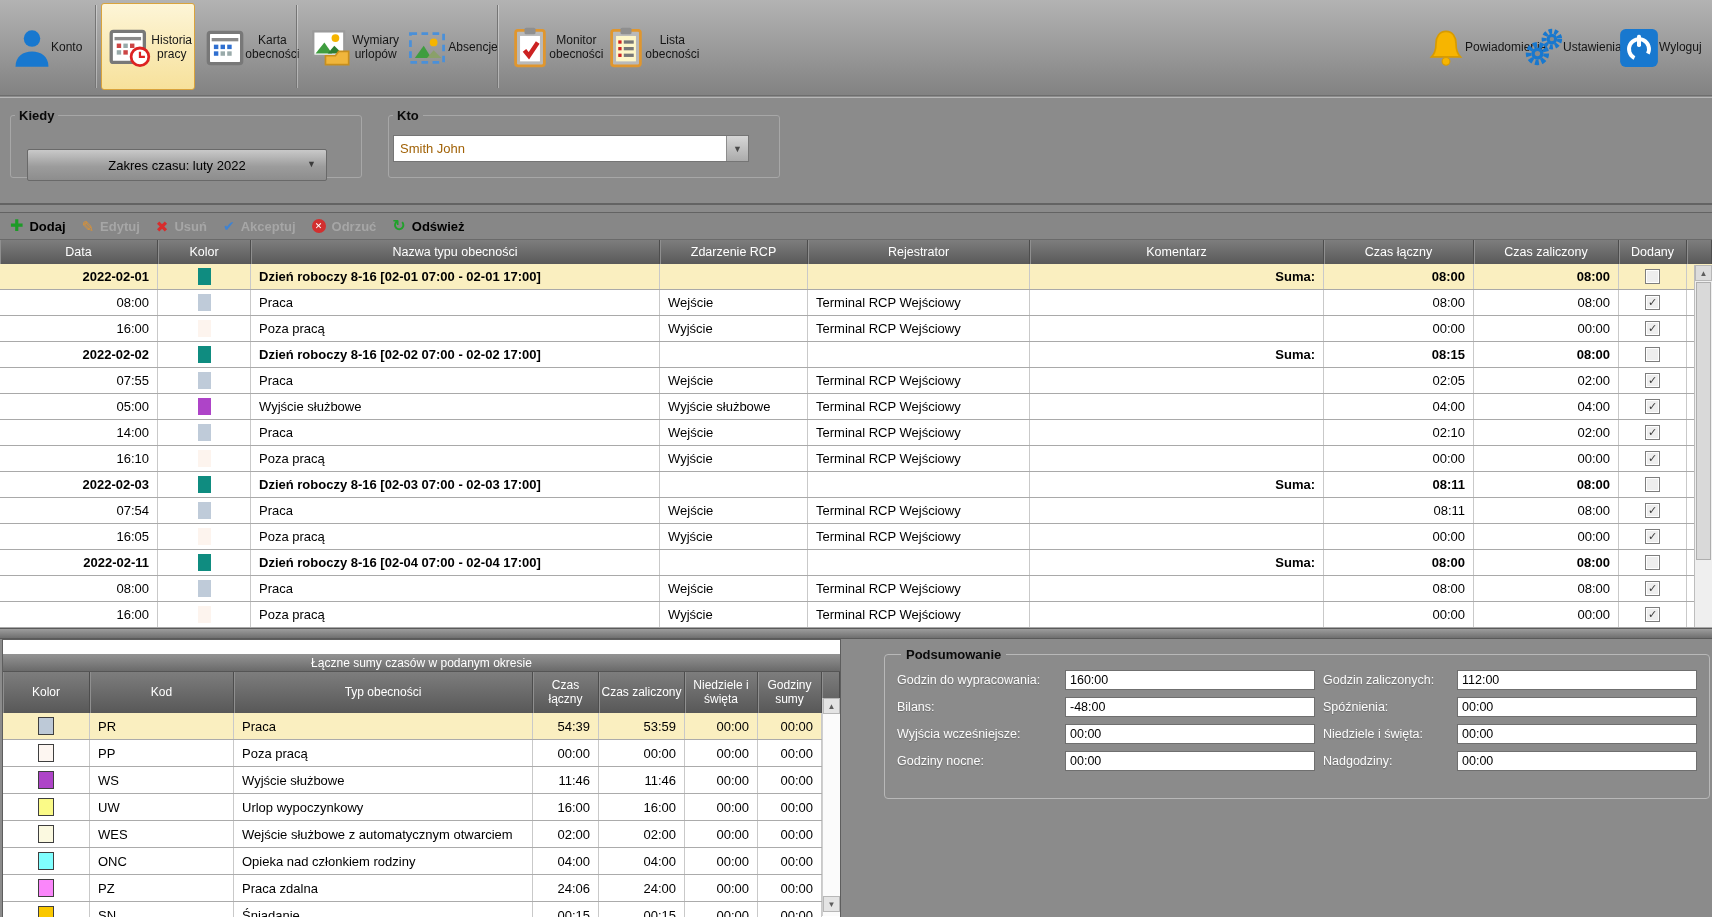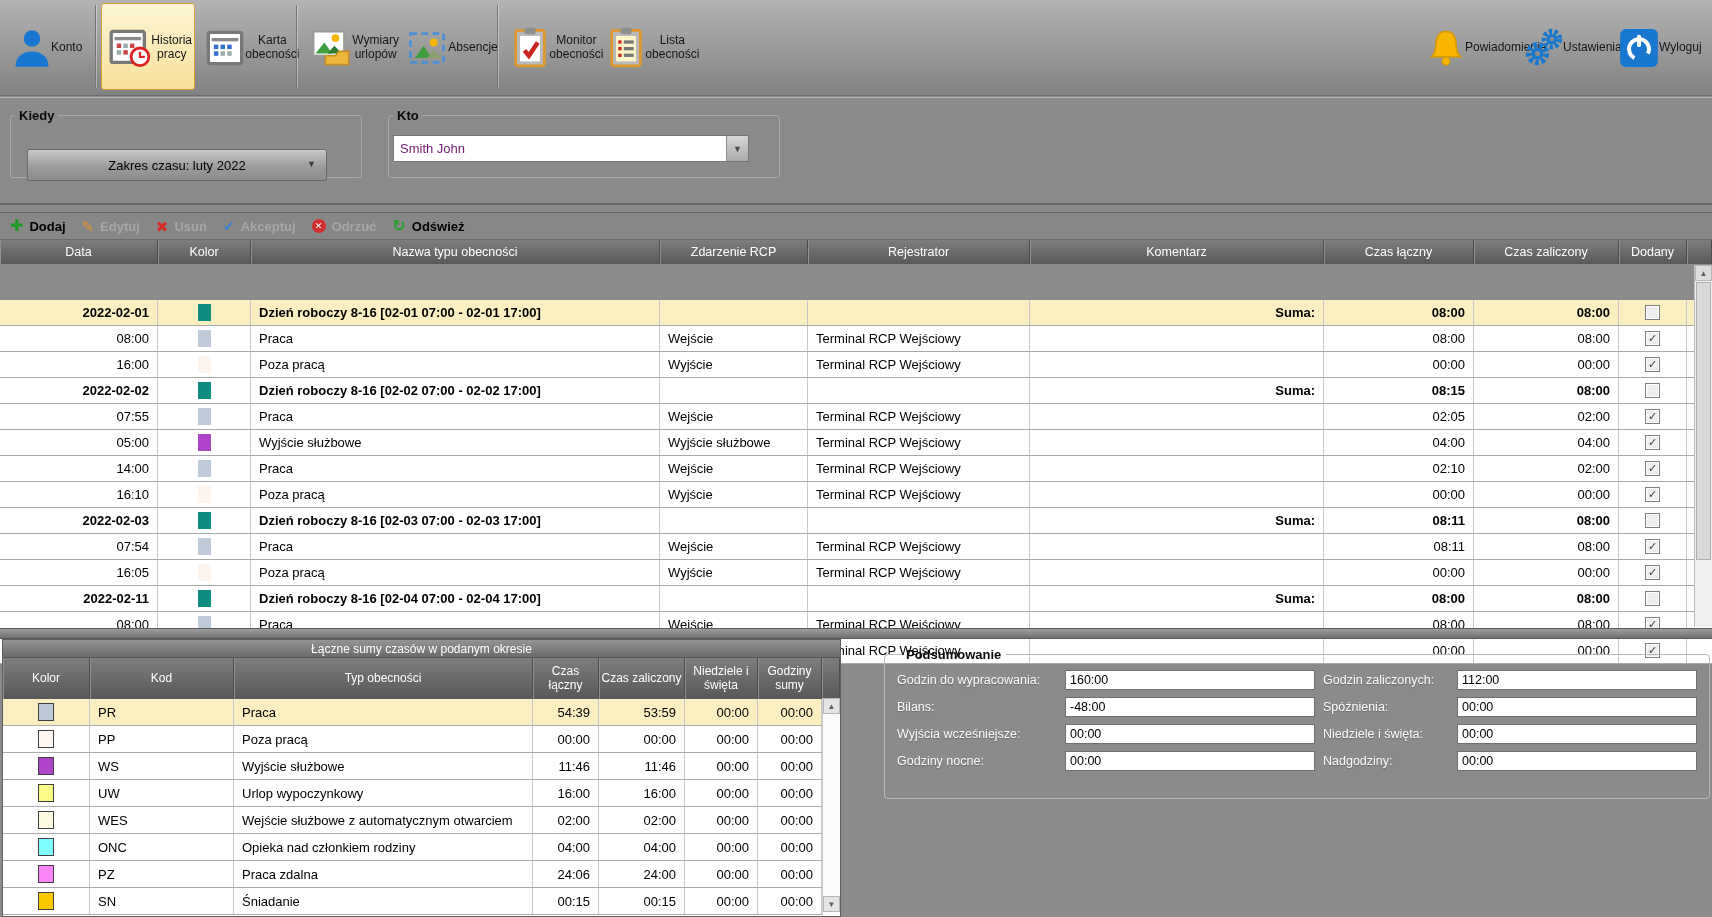--- a/index.html
+++ b/index.html
@@ -23,21 +23,21 @@
   #filters{position:absolute;top:97px;left:0;right:0;height:106px;background:#8b8b8b;border-top:1px solid #b7b7b7;}
   fieldset.grp{position:absolute;top:10px;height:70px;margin:0;border:1px solid #a7a7a7;border-radius:3px;padding:4px 4px;box-sizing:border-box;}
   fieldset.grp legend{font-size:13px;font-weight:bold;color:#0a0a0a;padding:0 4px;}
   #grp-kiedy{left:10px;width:352px;}
   #grp-kto{left:388px;width:392px;}
   #zakres-btn{position:relative;margin:22px 12px 0;width:300px;height:32px;
     background:linear-gradient(#c9c9c9,#9c9c9c 55%,#8d8d8d);border:1px solid #696969;border-radius:2px;
     font-size:13px;font-family:inherit;color:#000;display:flex;align-items:center;justify-content:center;cursor:default;}
   #zakres-btn .arr{position:absolute;right:10px;top:9px;font-size:9px;color:#3c3c3c;}
   #kto-combo{position:relative;margin:8px 0 0;width:356px;height:27px;background:#fff;border:1px solid #757575;display:flex;box-sizing:border-box;}
-  #kto-input{flex:1;border:none;outline:none;font-size:13px;font-family:inherit;padding:0 6px;background:#fff;color:#701a75;}
+  #kto-input{flex:1;border:none;outline:none;font-size:13px;font-family:inherit;padding:0 6px;background:#fff;color:#a16207;}
   #kto-drop{width:21px;background:linear-gradient(#d6d6d6,#ababab);border-left:1px solid #8d8d8d;display:flex;align-items:center;justify-content:center;font-size:9px;color:#4a4a4a;}
   
   #region-divider{position:absolute;top:203px;left:0;right:0;height:10px;background:#8b8b8b;
     border-top:2px solid #636363;border-bottom:1px solid #636363;box-sizing:border-box;}
   #toolbar{position:absolute;top:213px;left:0;right:0;height:27px;background:#878787;
     border-bottom:1px solid #6a6a6a;display:flex;align-items:center;padding-left:4px;box-sizing:border-box;}
   .action{display:flex;align-items:center;gap:6px;font-weight:bold;font-size:13px;color:#000;
     background:transparent;border:none;padding:2px 10px 2px 6px;font-family:inherit;cursor:default;}
   .action.disabled{color:#a6a6a6;}
   .ic{font-size:14px;line-height:1;}
@@ -49,40 +49,40 @@
     align-items:center;justify-content:center;font-size:9px;font-weight:bold;}
   .ic-ref{color:#21a12b;font-size:16px;font-weight:bold;}
   
   #grid{position:absolute;top:240px;left:0;width:1712px;}
   .g-header{display:grid;grid-template-columns:158px 93px 409px 148px 222px 294px 150px 145px 68px 25px;
     height:24px;background:linear-gradient(#7d7d7d,#595959);color:#fff;font-size:12.5px;}
   .g-header .hc{display:flex;align-items:center;justify-content:center;border-right:1px solid #4d4d4d;
     box-shadow:inset 1px 0 0 #8f8f8f;overflow:hidden;white-space:nowrap;}
   .g-row{display:grid;grid-template-columns:158px 93px 409px 148px 222px 294px 150px 145px 68px;
     height:26px;background:#fff;border-bottom:1px solid #a9a9a9;font-size:13px;box-sizing:border-box;}
-  .g-row.selected{background:#faefc0;margin-top:36px;}
+  .g-row.selected{background:#faefc0;}
   .cell{display:flex;align-items:center;padding:0 8px;border-right:1px solid #c9c9c9;
     overflow:hidden;white-space:nowrap;box-sizing:border-box;}
   .cell.r{justify-content:flex-end;}
   .cell.c{justify-content:center;}
   .b{font-weight:bold;}
   .swatch{width:13px;height:17px;display:inline-block;}
   .chk{width:13px;height:13px;border:1px solid #7e7e7e;background:#eee;box-shadow:inset 0 0 0 1px #fff;
     display:inline-flex;align-items:center;justify-content:center;font-size:11px;color:#3a3a3a;font-weight:bold;line-height:1;}
   #vscroll{position:absolute;right:0;top:265px;width:18px;height:362px;background:#efefef;border-left:1px solid #bdbdbd;box-sizing:border-box;}
   .sb-btn{height:16px;display:flex;align-items:center;justify-content:center;font-size:8px;color:#5d5d5d;
     background:#dcdcdc;border:1px solid #b7b7b7;box-sizing:border-box;}
   #vthumb{position:absolute;top:17px;left:1px;right:1px;height:278px;background:#d9d9d9;border:1px solid #aeaeae;box-sizing:border-box;}
   
   #splitter{position:absolute;top:628px;left:0;right:0;height:11px;
     background:linear-gradient(#9d9d9d,#6f6f6f);border-top:1px solid #5a5a5a;border-bottom:1px solid #5a5a5a;box-sizing:border-box;}
   
   #sums{position:absolute;left:2px;top:639px;width:839px;bottom:0;background:#fff;border:1px solid #5e5e5e;box-sizing:border-box;}
   #sums-title{height:17px;background:linear-gradient(#949494,#6a6a6a);color:#fff;font-size:12px;
-    display:flex;align-items:center;justify-content:center;border-bottom:1px solid #555;}
+    display:flex;align-items:center;justify-content:center;border-bottom:1px solid #555;margin-top:14px;}
   .s-header{display:grid;grid-template-columns:87px 144px 299px 66px 86px 73px 64px 18px;height:41px;
     background:linear-gradient(#7d7d7d,#585858);color:#fff;font-size:12px;line-height:1.15;}
   .s-header .hc{display:flex;align-items:center;justify-content:center;text-align:center;
     border-right:1px solid #4d4d4d;box-shadow:inset 1px 0 0 #8f8f8f;padding:0 2px;box-sizing:border-box;}
   .s-row{display:grid;grid-template-columns:87px 144px 299px 66px 86px 73px 64px;height:27px;
     background:#fff;border-bottom:1px solid #ababab;font-size:13px;box-sizing:border-box;}
   .s-row.selected{background:#faefc0;}
   .swatch2{width:16px;height:18px;display:inline-block;border:1px solid #3f3f3f;box-sizing:border-box;}
   #sscroll{position:absolute;right:0;top:58px;bottom:0;width:18px;background:#fbfbfb;border-left:1px solid #cfcfcf;box-sizing:border-box;}
   #sscroll .sb-btn{background:#e4e4e4;}

